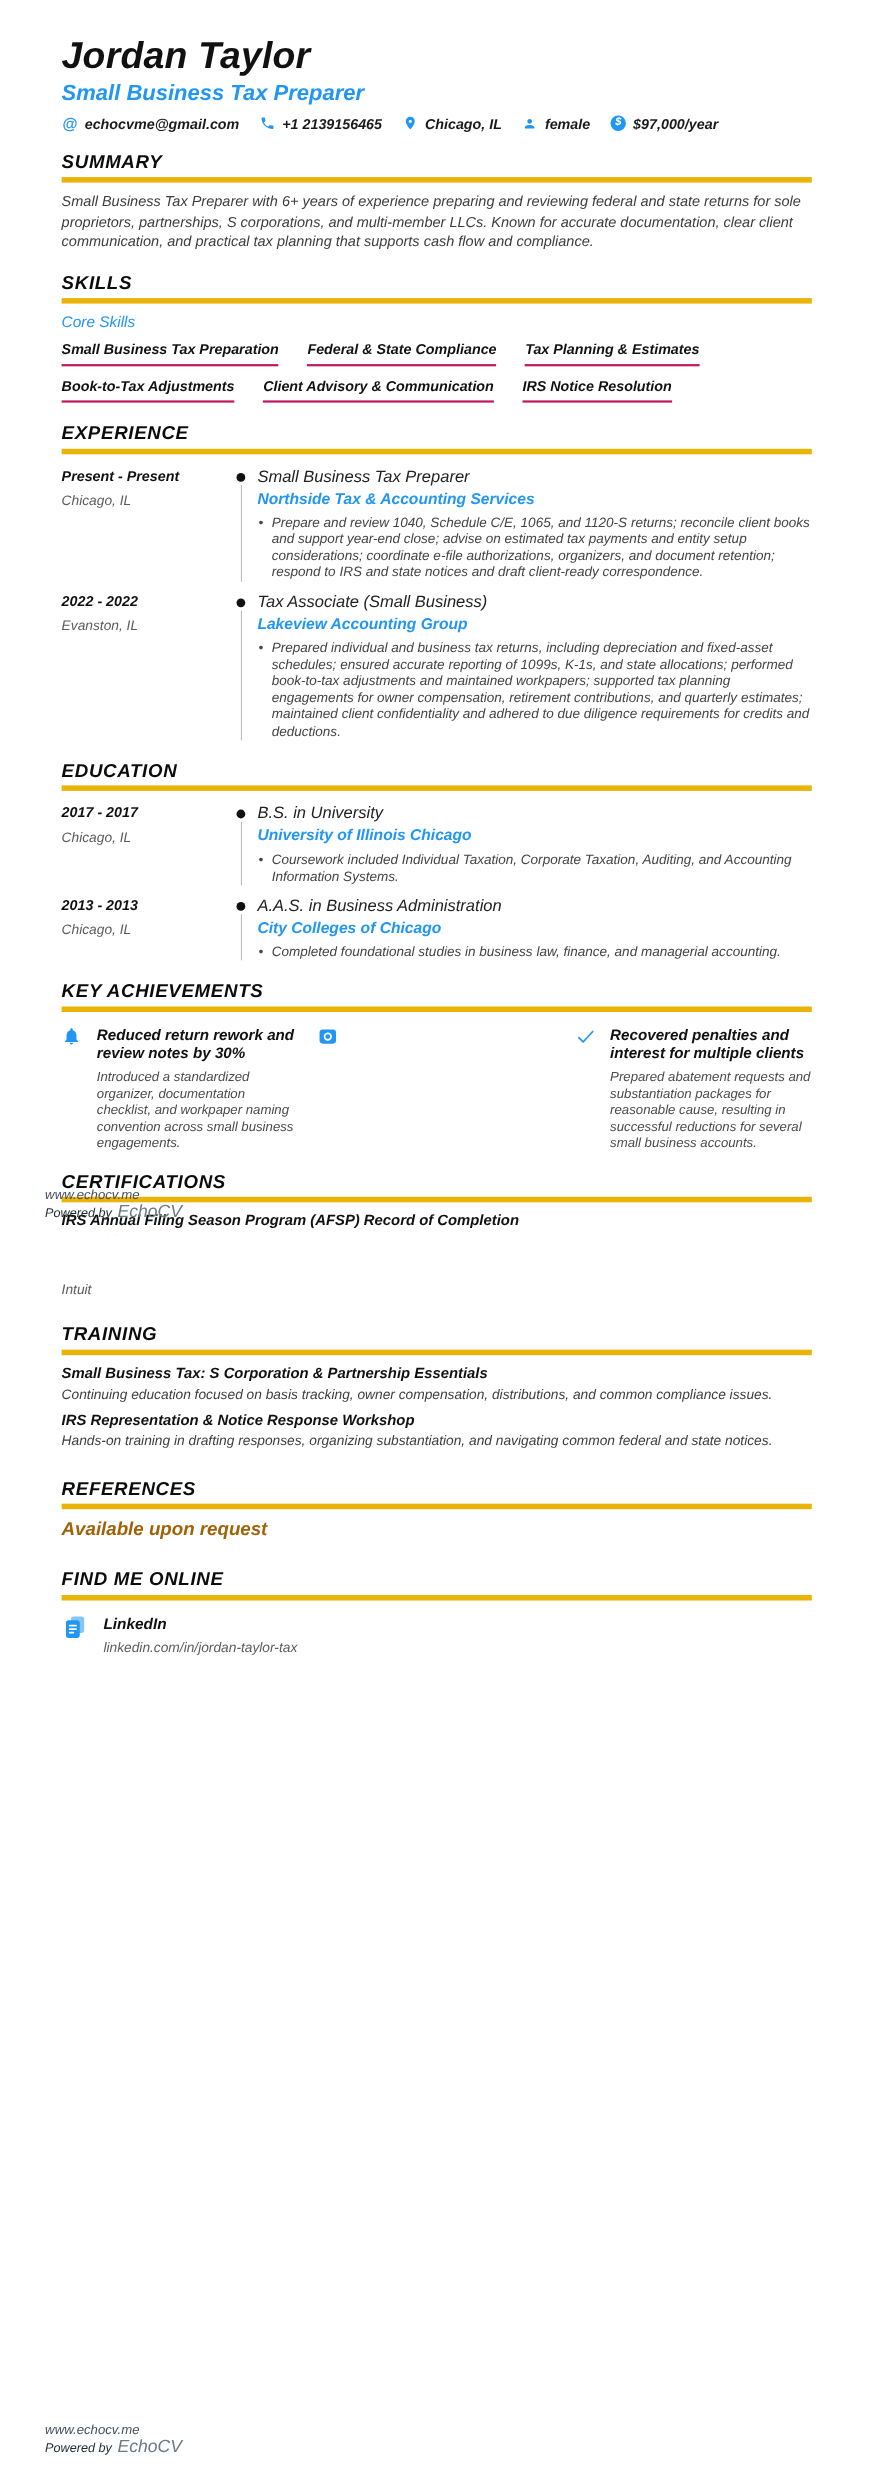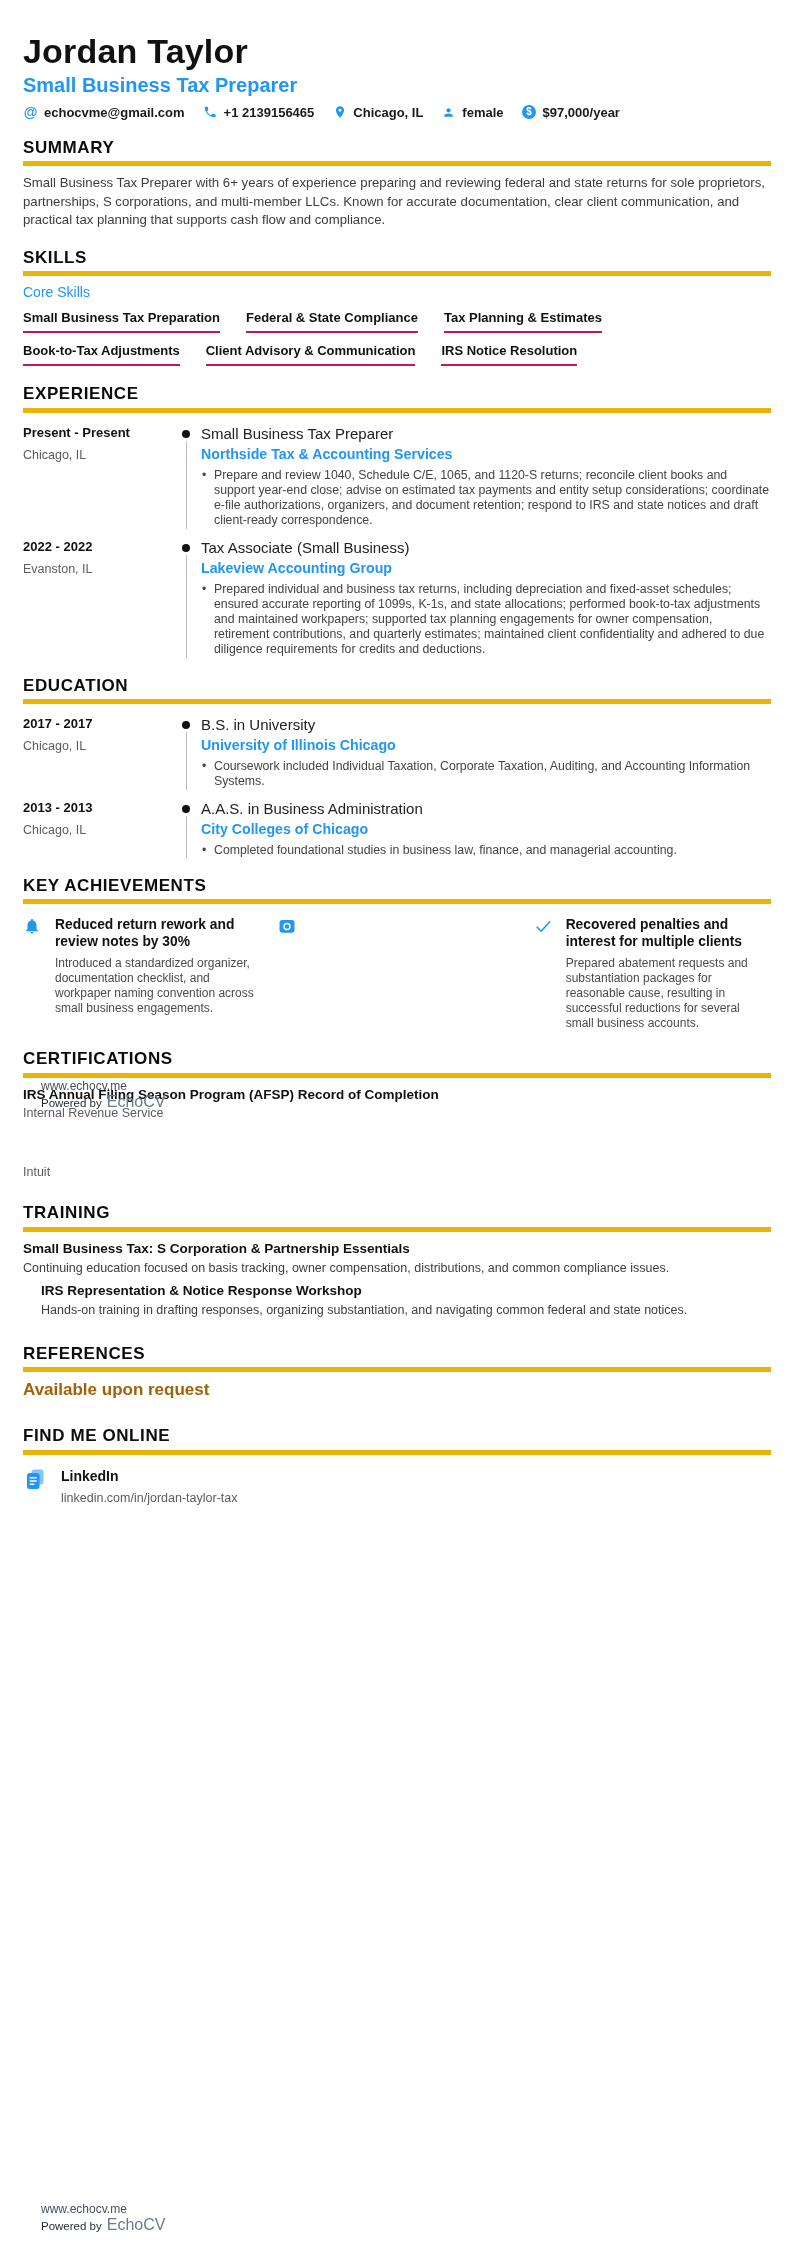--- a/index.html
+++ b/index.html
@@ -5,21 +5,21 @@
   * { margin:0; padding:0; box-sizing:border-box; }
   html,body { background:#ffffff; }
   body {
     width:794px; height:2246px;
     font-family:"Liberation Sans", sans-serif;
     color:#1a1a1a; position:relative; overflow:hidden;
   }
   .page { position:absolute; left:0; width:794px; height:1123px; overflow:hidden; background:#fff; }
   .page1 { top:0; }
   .page2 { top:1123px; }
-  .inner { padding:0 23px; position:relative; height:100%; }
+  .inner { padding:0 56px; position:relative; height:100%;font-style:italic; }
 
   
   .header { padding-top:34px; }
   .name { font-size:34px; line-height:1.05; font-weight:bold; color:#111; letter-spacing:0.2px; }
   .job-title { margin-top:4px; font-size:20px; line-height:1.15; font-weight:bold; color:#2196f3; }
   .contact { margin-top:8px; display:flex; flex-wrap:wrap; align-items:center; gap:4px 18px; }
   .citem { display:flex; align-items:center; gap:6px; font-size:13px; font-weight:bold; color:#1a1a1a; }
   .cicon { width:15px; height:15px; display:inline-flex; align-items:center; justify-content:center; flex:0 0 auto; }
   .at-glyph { color:#2196f3; font-size:14px; font-weight:bold; line-height:1; }
   .dollar-circle { width:14px; height:14px; border-radius:50%; background:#2196f3; color:#fff;
@@ -59,21 +59,21 @@
   .ach-icon { width:22px; flex:0 0 22px; padding-top:1px; }
   .ach-title { font-size:13.8px; line-height:17px; font-weight:bold; color:#111; }
   .ach-text { margin-top:6px; font-size:12px; line-height:15px; color:#4a4a4a; }
 
   .cert-name { font-size:13.5px; line-height:17px; font-weight:bold; color:#111; }
   .cert-issuer { margin-top:3px; font-size:12.5px; line-height:15px; color:#5c5c5c; }
   .cert-item + .cert-item { margin-top:7px; }
 
   .train-name { font-size:13.5px; line-height:17px; font-weight:bold; color:#111; }
   .train-desc { margin-top:3px; font-size:12.5px; line-height:16px; color:#3d3d3d; }
-  .train-item + .train-item { margin-top:6px;margin-left:18px; }
+  .train-item + .train-item { margin-top:6px; }
 
   .refs-text { margin-top:2px; font-size:17px; font-weight:bold; color:#a16207; }
 
   .online-row { display:flex; gap:12px; margin-top:12px; }
   .online-icon { width:26px; flex:0 0 26px; }
   .online-label { font-size:14px; font-weight:bold; color:#111; line-height:18px; }
   .online-url { margin-top:6px; font-size:12.5px; color:#5c5c5c; }
 
   .orphan-issuer { padding-top:42px; font-size:12.5px; color:#5c5c5c; }
 

